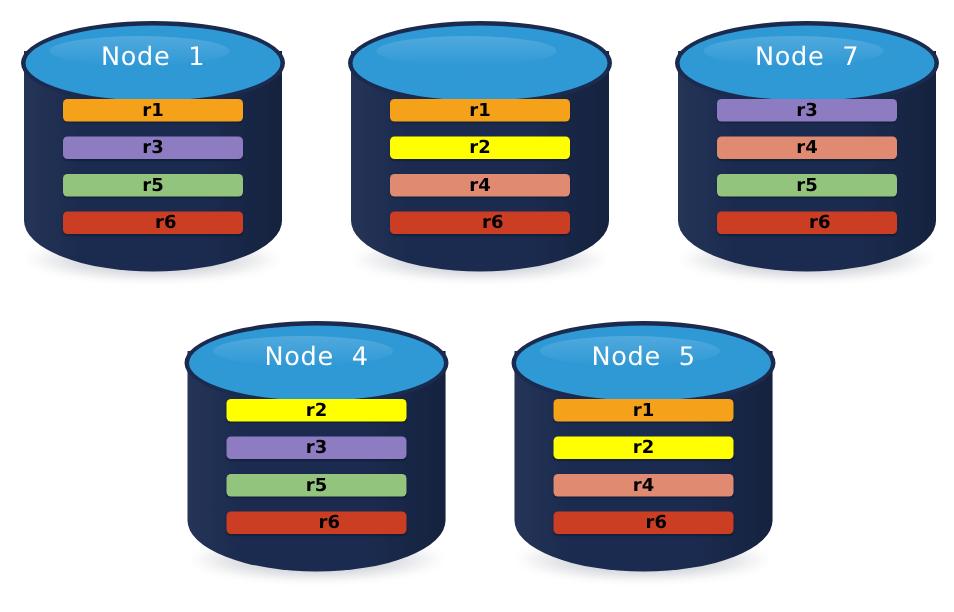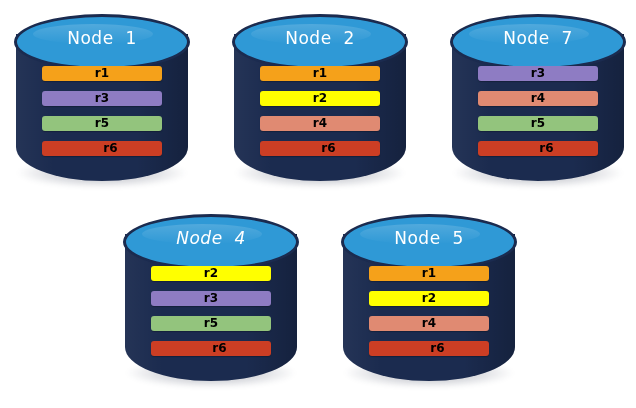--- a/index.html
+++ b/index.html
@@ -144,21 +144,20 @@
         <div class="bar" style="background: rgb(147, 196, 125); color: rgb(0, 0, 0);">r5</div>
         <div class="bar" style="background: rgb(204, 62, 36); color: rgb(0, 0, 0);">r6</div>
       </div>
     </div>
     <div class="node" style="left: 228px; top: 8px;">
       <div class="cyl-shadow"></div>
       <div class="cyl-body" style="background: rgb(27, 43, 79);"></div>
       <div class="cyl-top" style="background: rgb(47, 153, 214); border-color: rgb(27, 43, 79);">
         <div class="cyl-top-gloss"></div>
       </div>
-      <div class="node-label" style="color: rgb(255, 255, 255);">Node  2</div>
       <div class="bars">
         <div class="bar" style="background: rgb(245, 161, 26); color: rgb(0, 0, 0);">r1</div>
         <div class="bar" style="background: rgb(255, 255, 0); color: rgb(0, 0, 0);">r2</div>
         <div class="bar" style="background: rgb(224, 138, 114); color: rgb(0, 0, 0);">r4</div>
         <div class="bar" style="background: rgb(204, 62, 36); color: rgb(0, 0, 0);">r6</div>
       </div>
     </div>
     <div class="node" style="left: 446px; top: 8px;">
       <div class="cyl-shadow"></div>
       <div class="cyl-body" style="background: rgb(27, 43, 79);"></div>
@@ -172,21 +171,21 @@
         <div class="bar" style="background: rgb(147, 196, 125); color: rgb(0, 0, 0);">r5</div>
         <div class="bar" style="background: rgb(204, 62, 36); color: rgb(0, 0, 0);">r6</div>
       </div>
     </div>
     <div class="node" style="left: 119px; top: 208px;">
       <div class="cyl-shadow"></div>
       <div class="cyl-body" style="background: rgb(27, 43, 79);"></div>
       <div class="cyl-top" style="background: rgb(47, 153, 214); border-color: rgb(27, 43, 79);">
         <div class="cyl-top-gloss"></div>
       </div>
-      <div class="node-label" style="color: rgb(255, 255, 255); font-style: italic;">Node  4</div>
+      <div class="node-label" style="color: rgb(255, 255, 255);">Node  4</div>
       <div class="bars">
         <div class="bar" style="background: rgb(255, 255, 0); color: rgb(0, 0, 0);">r2</div>
         <div class="bar" style="background: rgb(142, 124, 195); color: rgb(0, 0, 0);">r3</div>
         <div class="bar" style="background: rgb(147, 196, 125); color: rgb(0, 0, 0);">r5</div>
         <div class="bar" style="background: rgb(204, 62, 36); color: rgb(0, 0, 0);">r6</div>
       </div>
     </div>
     <div class="node" style="left: 337px; top: 208px;">
       <div class="cyl-shadow"></div>
       <div class="cyl-body" style="background: rgb(27, 43, 79);"></div>

